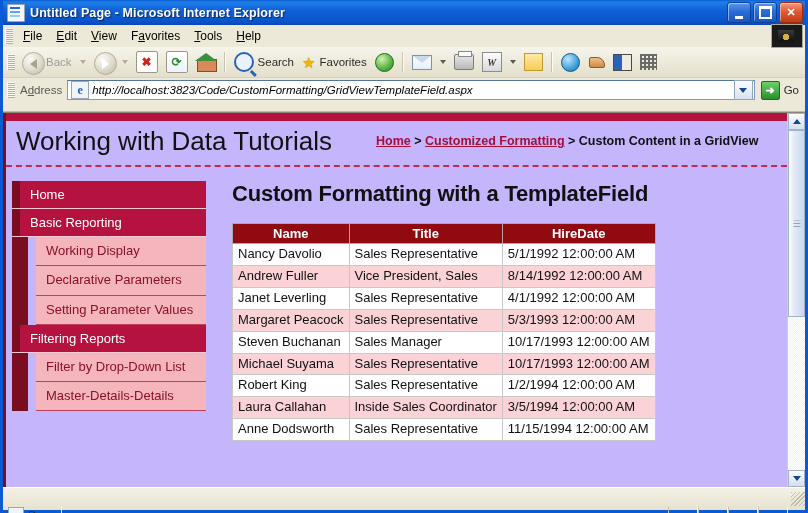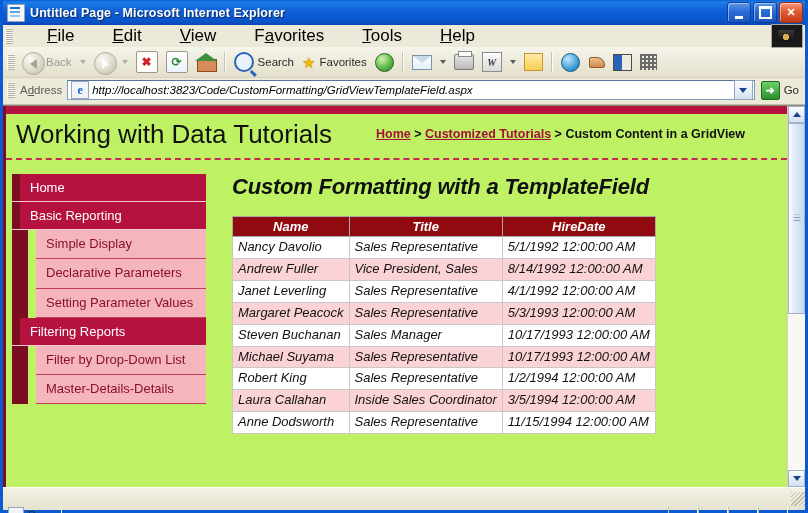--- a/index.html
+++ b/index.html
@@ -61,21 +61,21 @@
   .menubar {
     height: 21px; flex: none;
     background: #ECE9D8;
     display: flex; align-items: center;
     border-bottom: 1px solid #ECE9D8;
     position: relative;
   }
   .grip { width: 7px; height: 16px; margin: 0 3px 0 2px; flex:none;
           background: repeating-linear-gradient(180deg,#FBFAF5 0 1px,#ACA899 1px 2px);
           border-left:1px solid #FFF; opacity:.85;}
-  .menu-item { font-size: 17px; color: #000; padding: 2px 7px; cursor: default; white-space: nowrap; margin-left: 24px; }
+  .menu-item { font-size: 12px; color: #000; padding: 2px 7px; cursor: default; white-space: nowrap; }
   .menu-item u { text-decoration: underline; }
   .brandbox {
     position: absolute; right: 2px; top: -1px;
     width: 30px; height: 22px;
     background: #1A1A1A; border: 1px solid #ACA899;
     overflow: hidden;
   }
   .brandbox:after{ content:""; position:absolute; left:6px; top:5px; width:16px; height:12px;
     background:
       radial-gradient(circle at 50% 60%, #D8B048 0 30%, transparent 31%),
@@ -132,21 +132,21 @@
   .bookic{width:17px;height:15px;background:linear-gradient(90deg,#2A62B8 0 45%,#EDEAE0 45% 100%);border:1px solid #4A4A4A;}
   .qrish{width:17px;height:16px;background:
       repeating-linear-gradient(90deg,#555 0 2px,transparent 2px 4px),
       repeating-linear-gradient(180deg,#555 0 2px,transparent 2px 4px); opacity:.85;}
 
   
   .addrbar {
     height: 24px; flex: none;
     background: #ECE9D8;
     display: flex; align-items: center;
-    padding: 0 2px 2px 2px;
+    padding: 0 2px 9px 2px;
     border-bottom: 1px solid #BFBBA8;
   }
   .addr-label { font-size: 11.5px; color: #5A5A55; padding: 0 5px 0 2px; white-space: nowrap; }
   .addr-input {
     flex: 1 1 auto; height: 20px;
     background: #FFFFFF;
     border: 1px solid #7C9DC0; border-top-color:#54759A;
     display: flex; align-items: center; min-width: 0;
     box-sizing:border-box;
   }
@@ -171,21 +171,21 @@
 
   
   .viewport {
     flex: 1 1 auto; position: relative;
     background: #FFFFFF;
     border-top: 1px solid #8B8778;
     display: flex; overflow: hidden;
   }
   .page {
     flex: 1 1 auto; position: relative; overflow: hidden;
-    background: #bef264;
+    background: #c4b5fd;
     border-left: 3px solid #7A0E20;
   }
   .page-topbar { height: 8px; background: #B5123F; }
   .page-head {
     display: flex; align-items: flex-start;
     padding: 6px 10px 4px 10px;
     border-bottom: 2px dashed #C52A4C;
     min-height: 46px; box-sizing: border-box;
   }
   .site-title {
@@ -213,21 +213,21 @@
     background: #F4B6BC; color: #8A1028;
     font-size: 13px; padding: 6px 8px 6px 10px;
     margin-left: 16px; border-bottom: 1px solid #C04058;
     line-height: 1.25;
   }
   .nav-sub-wrap { position: relative; }
   .nav-sub-wrap:before{ content:""; position:absolute; left:-8px; top:0; bottom:0; width:16px; background:#7A0E20;}
   .nav-sub-wrap > .nav-sub { position: relative; }
 
   
-  .main { flex: 1 1 auto; padding: 14px 10px 0 26px; box-sizing: border-box; min-width:0;font-style:italic;}
+  .main { flex: 1 1 auto; padding: 14px 10px 0 26px; box-sizing: border-box; min-width:0;}
   .main h1 {
     margin: 0 0 16px 0; font-size: 22px; font-weight: bold; color: #111;
     line-height: 1.2; letter-spacing: -.2px;
   }
   table.grid { border-collapse: collapse; font-size: 13px; border: 1px solid #A8A8A8; }
   table.grid th {
     background: #900A10; color: #FFFFFF; font-weight: bold;
     padding: 2px 6px; text-align: center; border: 1px solid #A8A8A8;
     white-space: nowrap;
   }
@@ -404,35 +404,35 @@
     </div>
   </div>
 
   <div class="viewport">
     <div class="page">
       <div class="page-topbar"></div>
 
       <div class="page-head">
         <div class="site-title">Working with Data Tutorials</div>
         <div class="breadcrumb">
-          <a href="#">Home</a><span> &gt; </span><a href="#">Customized Tutorials</a><span> &gt; </span><span>Custom Content in a GridView</span>
+          <a href="#">Home</a><span> &gt; </span><a href="#">Customized Formatting</a><span> &gt; </span><span>Custom Content in a GridView</span>
         </div>
       </div>
 
       <div class="body-cols">
 
         <div class="sidebar">
           <div class="nav-top">
             <span class="lbl">Home</span>
           </div>
           <div class="nav-top">
             <span class="lbl">Basic Reporting</span>
           </div>
           <div class="nav-sub-wrap">
-            <div class="nav-sub">Simple Display</div>
+            <div class="nav-sub">Working Display</div>
             <div class="nav-sub">Declarative Parameters</div>
             <div class="nav-sub">Setting Parameter Values</div>
           </div>
           <div class="nav-top">
             <span class="lbl">Filtering Reports</span>
           </div>
           <div class="nav-sub-wrap">
             <div class="nav-sub">Filter by Drop-Down List</div>
             <div class="nav-sub">Master-Details-Details</div>
           </div>

